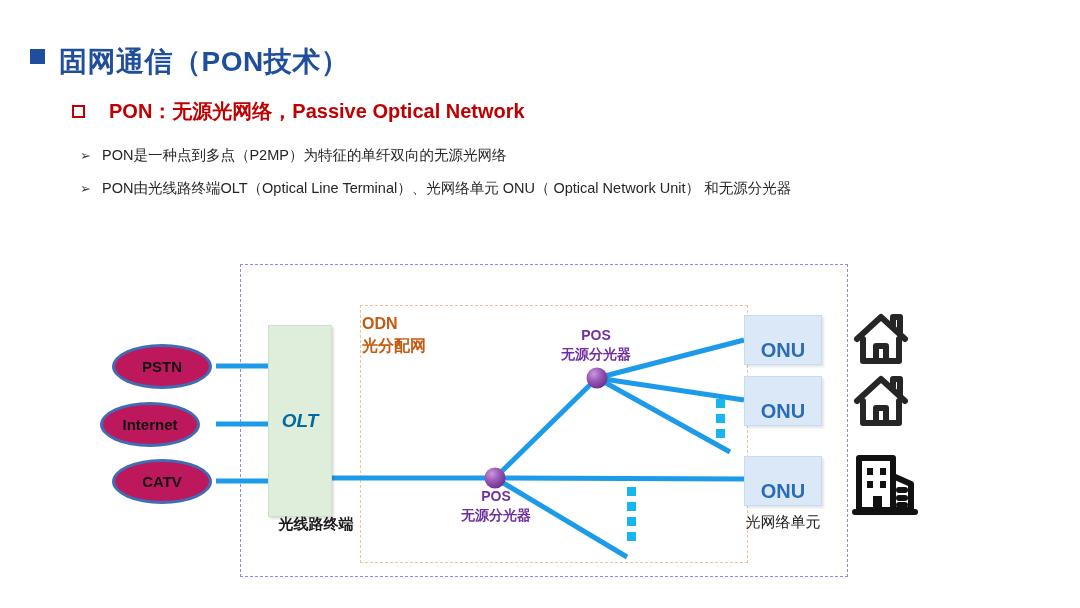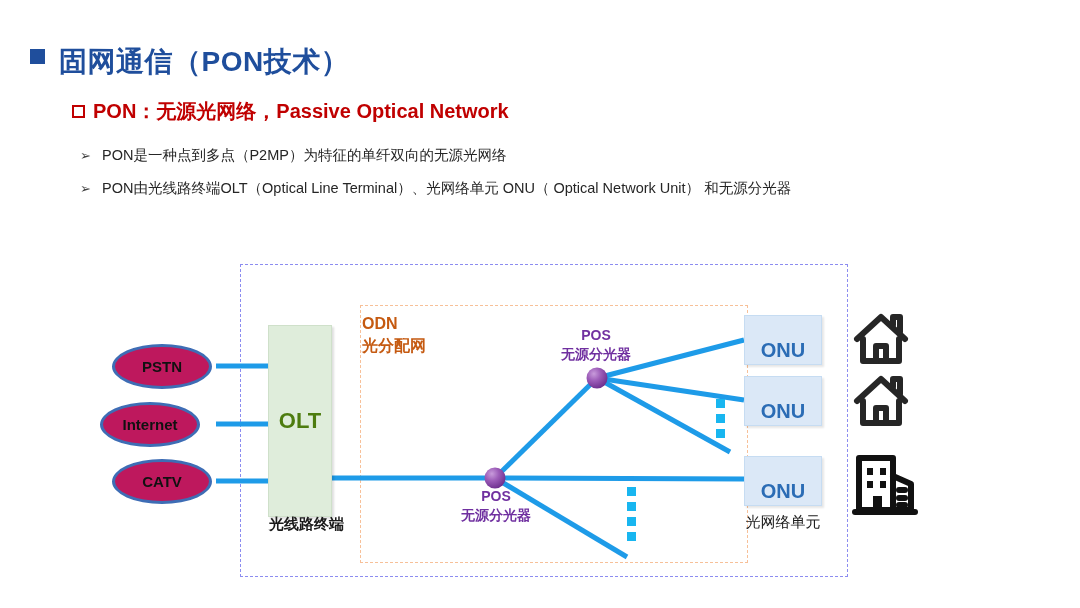--- a/index.html
+++ b/index.html
@@ -38,21 +38,21 @@
     white-space: nowrap;
     margin-top: 11px;
   }
 
   .sub-title {
     position: absolute;
     left: 72px;
     top: 98px;
     display: flex;
     align-items: center;
-    gap: 8px;
+    gap: 24px;
   }
   .sub-bullet {
     width: 13px;
     height: 13px;
     border: 2.5px solid #c00000;
     display: inline-block;
     box-sizing: border-box;
   }
   .sub-text {
     font-size: 20px;
@@ -136,30 +136,31 @@
     width: 62px;
     height: 190px;
     background: #dfeddb;
     border: 1px solid #cfe0ca;
     box-shadow: 1.5px 1.5px 2px rgba(0,0,0,0.13);
     display: flex;
     align-items: center;
     justify-content: center;
   }
   .olt-text {
-    font-size: 22px;
-    font-weight: bold;
-    color: #4d7c0f;
+    font-size: 19px;
+    font-weight: bold;
+    color: #0369a1;
+    font-style: italic;
   }
   .olt-caption {
     position: absolute;
-    left: 240px;
+    left: 264px;
     top: 515px;
     width: 104px;
-    text-align: right;
+    text-align: center;
     font-size: 15px;
     font-weight: bold;
     color: #1a1a1a;
   }
 
   
   .src-ellipse {
     position: absolute;
     width: 100px;
     height: 45px;

